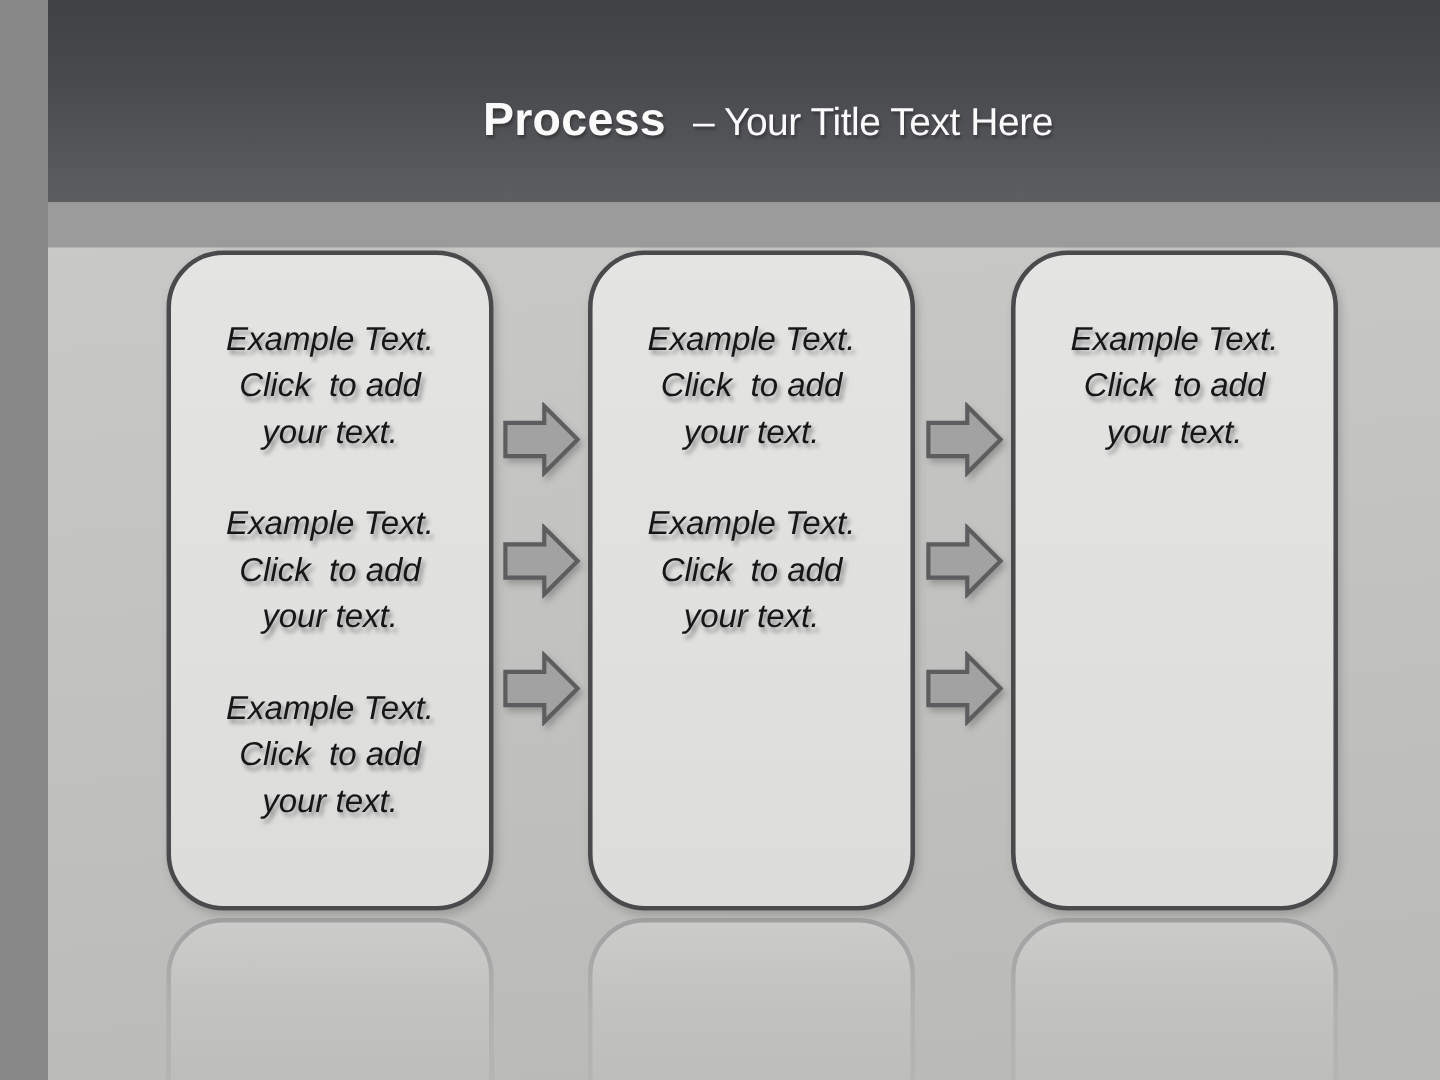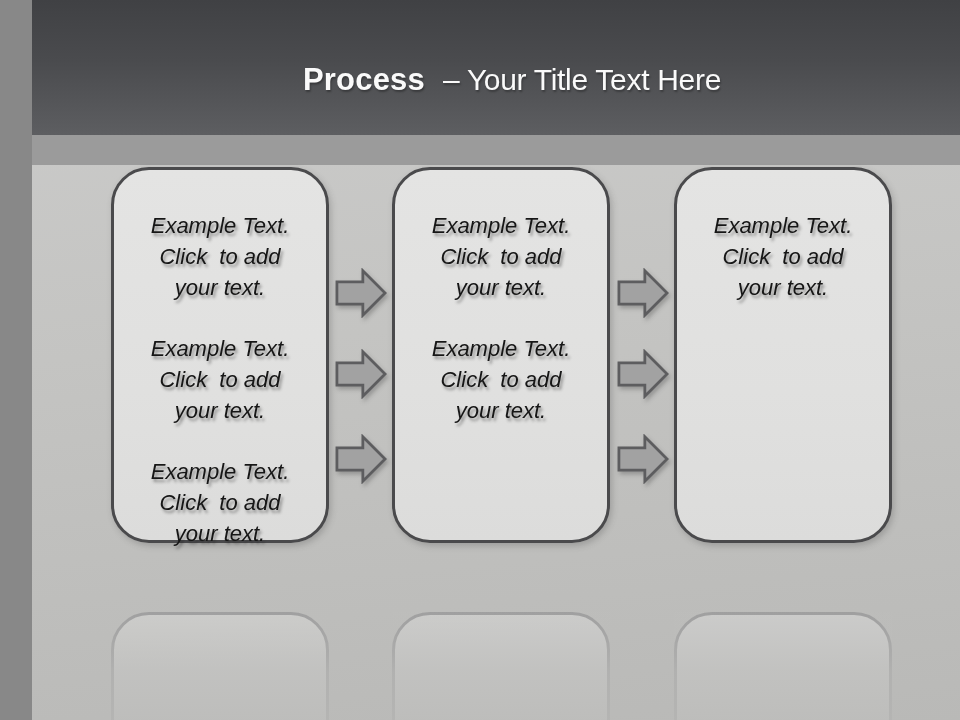--- a/index.html
+++ b/index.html
@@ -33,37 +33,37 @@
     color: #fafafa;
     text-shadow: 1px 2px 2px rgba(0,0,0,0.3);
     white-space: pre;
   }
   .title-bold {
     font-size: 31px;
     font-weight: bold;
     letter-spacing: 0.2px;
   }
   .title-rest {
-    font-size: 30px;
+    font-size: 26px;
     font-weight: normal;
     margin-left: 18px;
     letter-spacing: -0.3px;
   }
   .divider-strip {
     position: absolute;
     left: 0; top: 135px;
     width: 960px; height: 30px;
     background: #9b9b9b;
   }
   
   .process-box {
     position: absolute;
     top: 167px;
     width: 218px;
-    height: 376px;
+    height: 440px;
     box-sizing: border-box;
     background: linear-gradient(to bottom, #e4e4e3 0%, #e0e0df 60%, #dcdcdb 100%);
     border: 3px solid #4a4a4c;
     border-radius: 38px;
     box-shadow: 2px 3px 6px rgba(60,60,60,0.25);
     padding-top: 40px;
     text-align: center;
   }
   .box-1 { left: 79px;  }
   .box-2 { left: 360px; }

